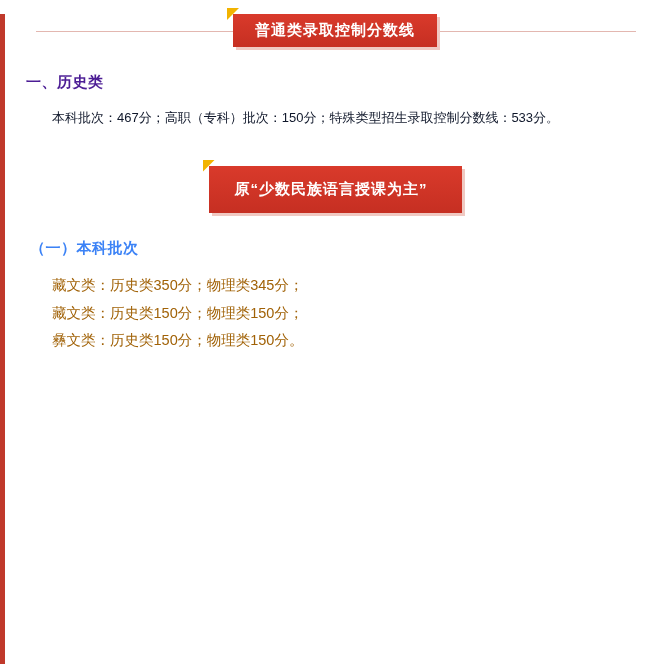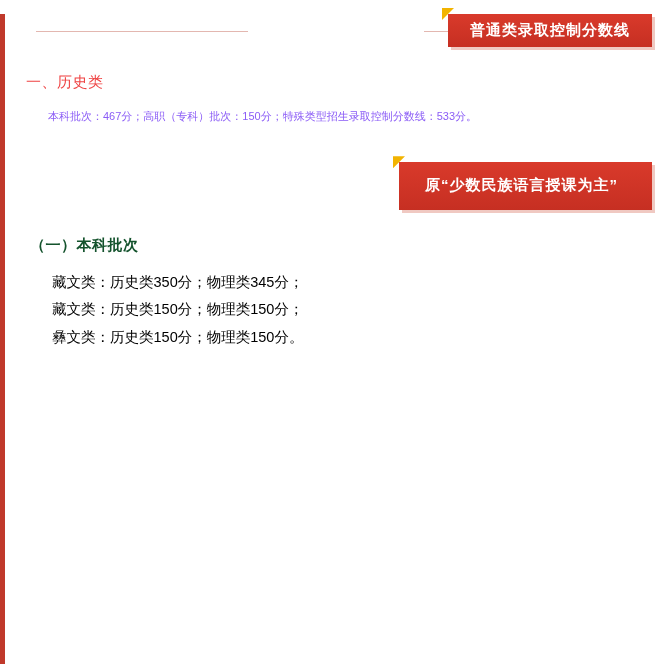--- a/index.html
+++ b/index.html
@@ -31,21 +31,21 @@
   }
   .content {
     position: relative;
     padding-left: 18px;
     padding-right: 16px;
   }
 
   
   .banner-wrap {
     display: flex;
-    justify-content: flex-end;
+    justify-content: center;
     position: relative;
   }
   .banner-wrap.first { margin-top: 14px; }
   .banner-wrap.second { margin-top: 36px; }
 
   .banner {
     position: relative;
     background: linear-gradient(180deg, #d93a2b 0%, #c62f22 100%);
     color: #ffffff;
     font-weight: bold;
@@ -79,43 +79,43 @@
     top: 50%;
     height: 1px;
     background: #e3b7b0;
     z-index: 1;
   }
   .banner-line.left { left: 18px; right: auto; }
   .banner-line.right { right: 16px; }
 
   
   h2.section {
-    color: #ef4444;
+    color: #4c1d95;
     font-size: 15px;
-    font-weight: normal;
+    font-weight: bold;
     margin: 26px 0 14px 8px;
     letter-spacing: 0.5px;
   }
   h3.subsection {
-    color: #14532d;
+    color: #3b82f6;
     font-size: 15px;
     font-weight: bold;
     margin: 26px 0 14px 12px;
     letter-spacing: 0.5px;
   }
   p.para {
-    color: #8b5cf6;
-    font-size: 11px;
+    color: #0f172a;
+    font-size: 13px;
     line-height: 1.85;
     margin: 0 14px 0 8px;
     text-indent: 2em;
     text-align: justify;
   }
   p.item {
-    color: #000000;
+    color: #a16207;
     font-size: 14.5px;
     line-height: 1.9;
     margin: 0 0 0 34px;
   }
 </style>
 </head>
 <body>
 
 <div class="page">
 

